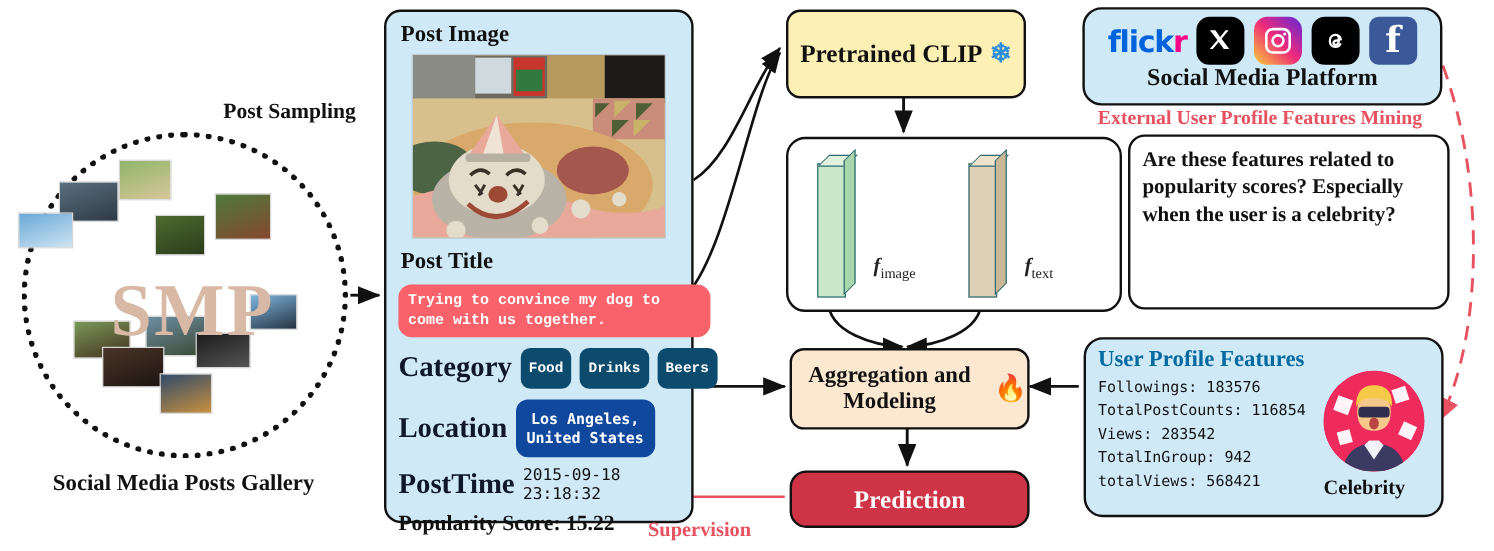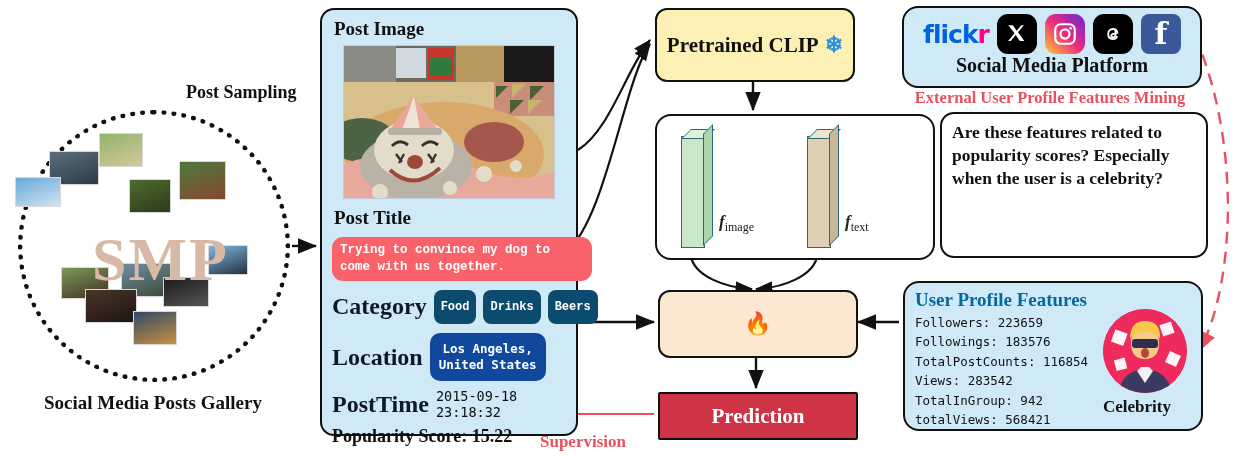--- a/index.html
+++ b/index.html
@@ -106,41 +106,41 @@
   .bar{position:absolute;width:22px;height:110px;background:#c9e8c9;
        border:1.5px solid #2a6a72;}
   .bar .top{position:absolute;left:4px;top:-8px;width:22px;height:8px;
        background:#dff2df;border:1.5px solid #2a6a72;transform:skewX(-45deg);}
   .bar .side{position:absolute;left:21px;top:-8px;width:8px;height:110px;
        background:#a9d6ab;border:1.5px solid #2a6a72;transform:skewY(-45deg);}
   #bar-text.bar{background:#ddd0b4;}
   #bar-text .top{background:#eee3cd;}
   #bar-text .side{background:#c9b795;}
   .bar-label{position:absolute;font-family:"Liberation Serif",serif;
-    font-style:italic;font-weight:bold;font-size:17px;color:#222;}
+    font-style:italic;font-weight:bold;font-size:17px;color:#222;margin-left:9px;}
   .bar-label sub{font-style:normal;font-weight:normal;font-size:12px;}
 
   
   #question-box{
     left:940px;top:112px;width:268px;height:146px;background:#fff;
     border:2.5px solid #111;border-radius:14px;padding:7px 10px;
     box-sizing:border-box;font-weight:bold;font-size:17.5px;color:#111;line-height:1.32;
   }
 
   
   #aggregation-box{
     left:658px;top:290px;width:196px;height:64px;background:#fce8d0;
     border:2.5px solid #111;border-radius:12px;
     display:flex;align-items:center;justify-content:center;gap:6px;
     font-weight:bold;font-size:19px;color:#111;text-align:center;line-height:1.15;
   }
   .flame{font-size:22px;}
   #prediction-box{
     left:658px;top:392px;width:196px;height:44px;background:#cf3446;
-    border:2.5px solid #111;border-radius:2px;
+    border:2.5px solid #111;border-radius:14px;
     display:flex;align-items:center;justify-content:center;
     font-weight:bold;font-size:21px;color:#fff;
   }
   #supervision-label{
     left:540px;top:432px;font-weight:bold;font-size:17px;color:#e8515f;
   }
 
   
   #profile-box{
     left:903px;top:281px;width:300px;height:150px;background:#cfe9f7;
@@ -337,29 +337,29 @@
       <div class="side"></div>
     </div>
     <div class="bar-label" style="left:188px;top:96px;">
       <span>f</span><sub>text</sub>
     </div>
   </div>
 
   <div class="abs" id="question-box">Are these features related to popularity scores? Especially when the user is a celebrity?</div>
 
   <div class="abs" id="aggregation-box">
+    <span>Aggregation and Modeling</span>
     <span class="flame">🔥</span>
   </div>
 
   <div class="abs" id="prediction-box">Prediction</div>
   <div class="abs" id="supervision-label">Supervision</div>
 
   <div class="abs" id="profile-box">
     <div id="profile-title">User Profile Features</div>
-    <div class="profile-line">Followers: 223659</div>
     <div class="profile-line">Followings: 183576</div>
     <div class="profile-line">TotalPostCounts: 116854</div>
     <div class="profile-line">Views: 283542</div>
     <div class="profile-line">TotalInGroup: 942</div>
     <div class="profile-line">totalViews: 568421</div>
 
     <div id="celebrity-avatar">
       <svg width="84" height="84" viewBox="0 0 84 84">
         <circle cx="42" cy="42" r="42" fill="#ef2a5c"></circle>
         <g fill="#ffffff" opacity="0.95">

